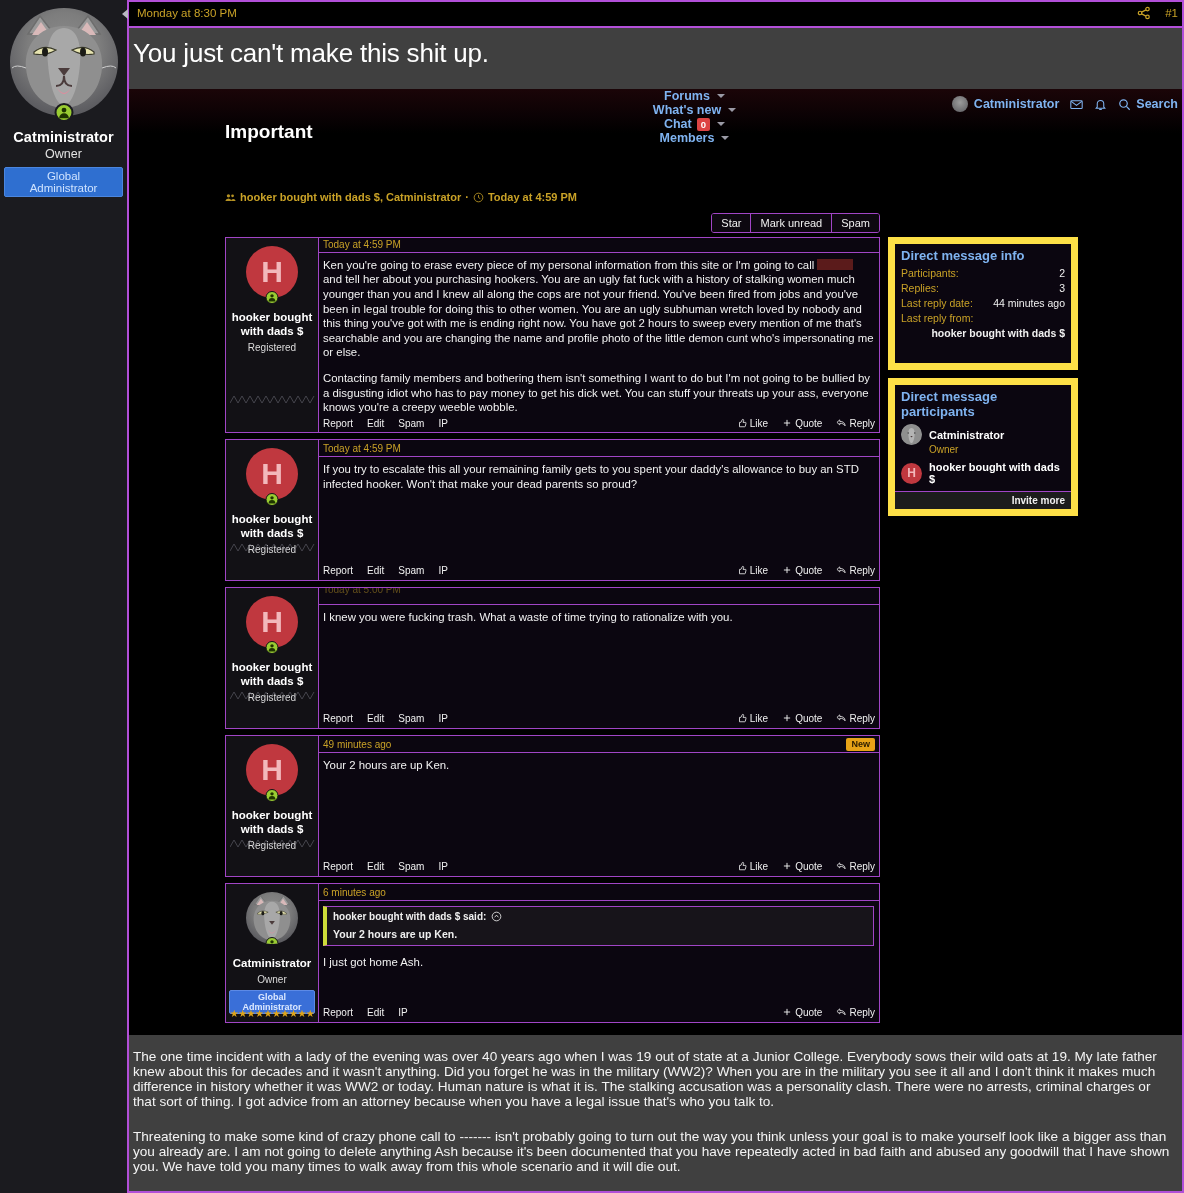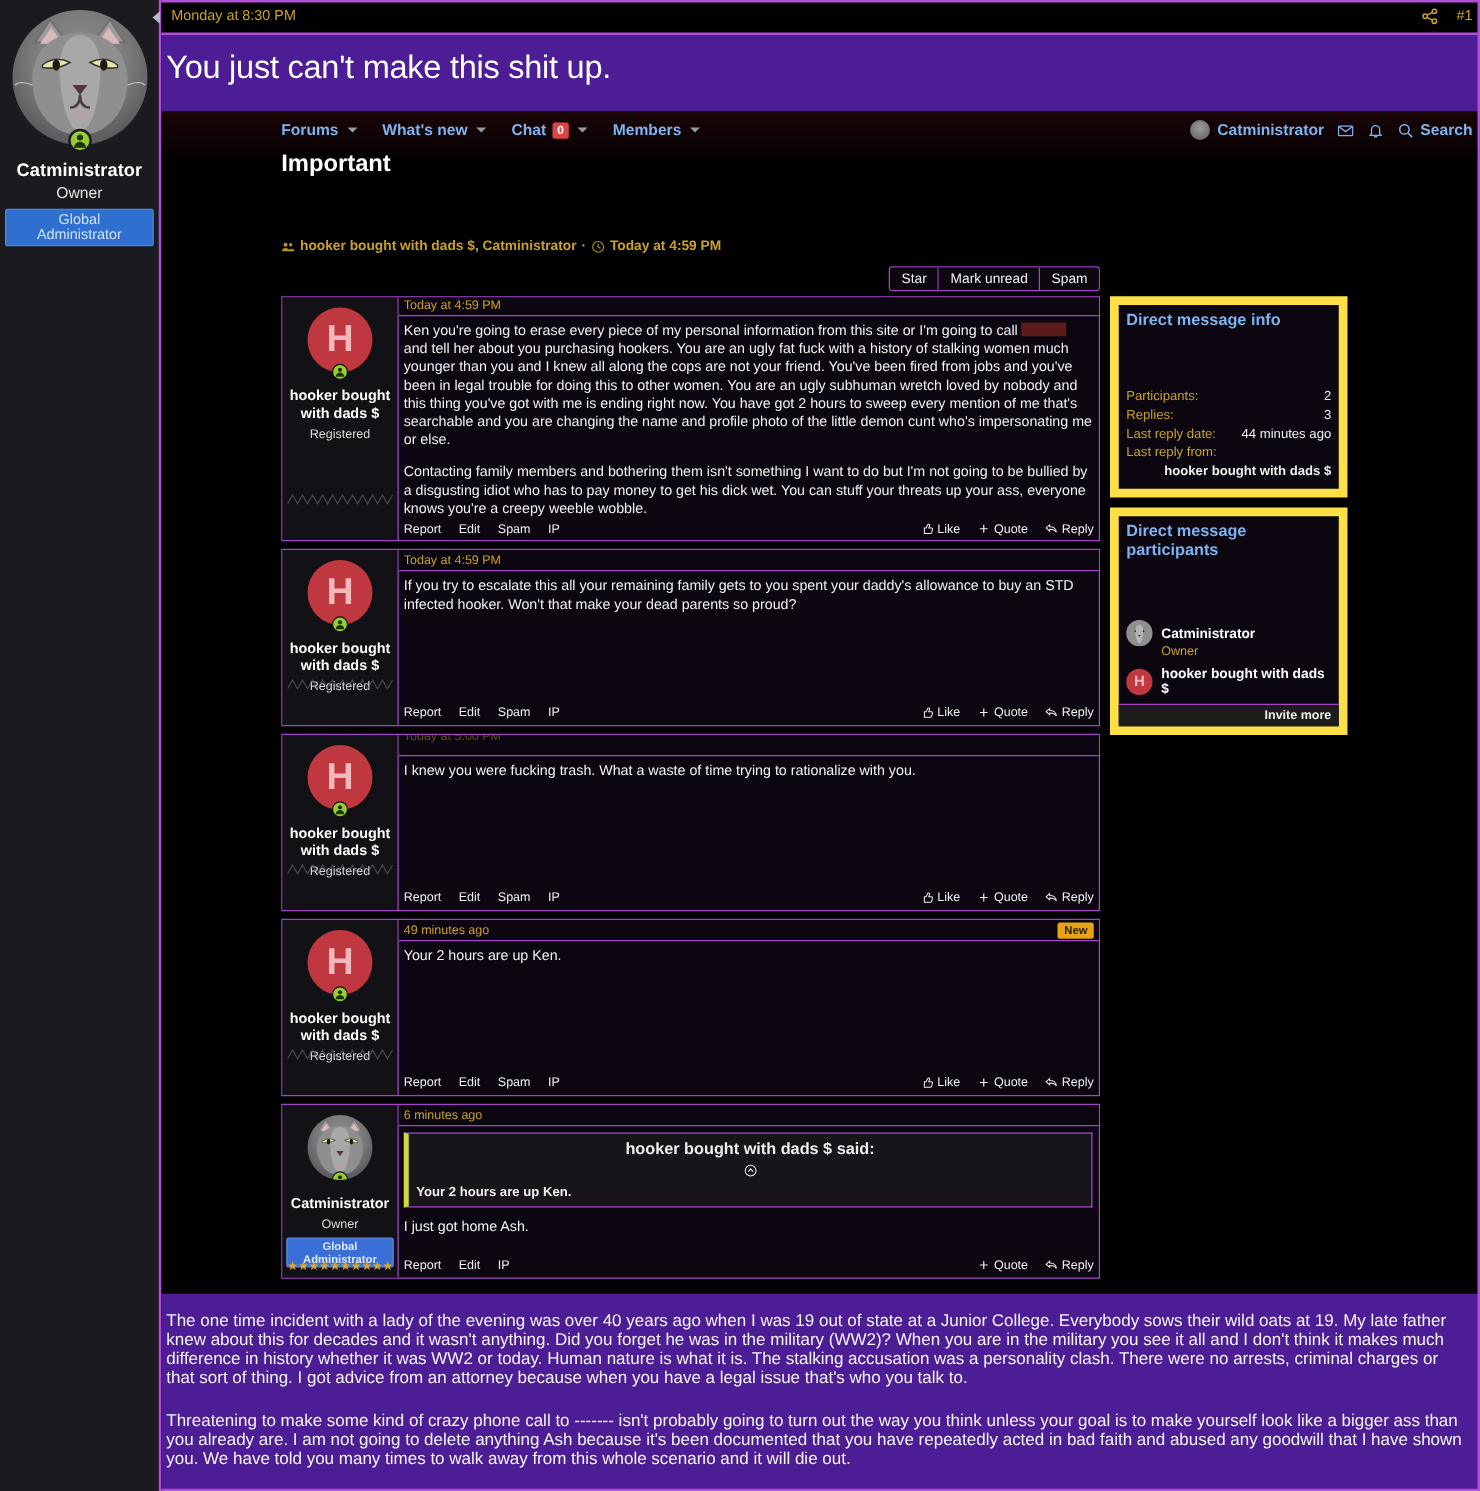--- a/index.html
+++ b/index.html
@@ -46,21 +46,21 @@
     border: 1px solid #4b86de; font-weight: 500;
   }
   .collapse-caret {
     position: absolute; right: -1px; top: 9px;
     width: 0; height: 0;
     border-top: 5px solid transparent; border-bottom: 5px solid transparent;
     border-right: 6px solid #b9b9c2;
   }
 
   
-  .main { flex: 1 1 auto; position: relative; background:#4c1d95; }
+  .main { flex: 1 1 auto; position: relative; background:#404040; }
 
   
   .topbar {
     height: 28px; border-bottom: 2px solid #b24fd8;
     display: flex; align-items: center;
     padding: 0 6px 0 8px; background: #000;
   }
   .topbar .ts { color: #c9a227; font-size: 11.5px; }
   .topbar .spacer { flex: 1 1 auto; }
   .topbar .share-ico { color: #c9a227; margin-right: 14px; display:flex; align-items:center;}
@@ -72,21 +72,21 @@
     padding: 10px 0 0 4px; letter-spacing: -.2px;
   }
 
   
   .embed { position: relative; margin-top: 20px; background:#000; padding-bottom: 6px; }
   .embed-glow { position:absolute; left:0; top:0; right:0; height: 44px;
      background: linear-gradient(to bottom,#1b0508 0%, #0b0204 60%, #000 100%); }
 
   .navbar {
     position: relative; height: 30px; display: flex; align-items: center;
-    padding-left: 96px; gap: 0px;
+    padding-left: 96px; gap: 0px; flex-direction: column;
   }
   .nav-item {
     display: flex; align-items: center; gap: 5px;
     color: #7fb3f0; font-size: 12.5px; font-weight: bold;
     margin-right: 20px; white-space: nowrap;
   }
   .nav-item .caret {
     width: 0; height: 0; border-left: 4px solid transparent; border-right: 4px solid transparent;
     border-top: 4px solid #9a9aa5; margin-left: 2px;
   }
@@ -188,40 +188,40 @@
   }
   .post-body { flex: 1 1 auto; padding: 5px 5px 0 4px; }
   .post-body p { margin: 0 0 11px 0; font-size: 11.4px; line-height: 14.6px; color: #f2f2f2; font-weight: 500; }
   .post-body p:last-child { margin-bottom: 0; }
   .redact { display: inline-block; width: 36px; height: 11px; background: #5b1b1b; vertical-align: -1px; }
 
   .quotebox {
     border: 1px solid #a145c6; border-left: 4px solid #cddc39;
     background: #17141a; padding: 4px 6px 5px; margin-bottom: 9px;
   }
-  .qb-head { font-size: 13px; font-weight: bold; color: #f0f0f0; display: flex; align-items: center; gap: 5px; flex-direction: column; }
+  .qb-head { font-size: 10px; font-weight: bold; color: #f0f0f0; display: flex; align-items: center; gap: 5px; }
   .qb-head .expand { display:inline-flex; align-items:center; }
   .qb-head .expand svg { width: 11px; height: 11px; }
   .qb-text { margin-top: 6px; font-size: 10.5px; font-weight: bold; color: #f0f0f0; }
 
   .post-foot {
     height: 20px; display: flex; align-items: center; padding: 0 4px 0 4px;
     font-size: 10px; color: #f0f0f0;
   }
   .post-foot .left { display: flex; gap: 14px; }
   .post-foot .sp { flex: 1 1 auto; }
   .post-foot .right { display: flex; gap: 14px; }
   .post-foot .right span, .post-foot .left span { cursor: pointer; white-space: nowrap; }
   .post-foot .right .ic { display:inline-flex; align-items:center; gap:3px; }
   .post-foot svg { width: 10px; height: 10px; }
 
   
   .block { border: 7px solid #fde047; background: #0b0610; margin-bottom: 8px; }
   .block-h { font-size: 13px; font-weight: bold; color: #7fb3f0; padding: 4px 6px 3px; }
-  .block-b { padding: 0 6px 6px; margin-top: 44px; }
+  .block-b { padding: 0 6px 22px; }
   .kv { display: flex; font-size: 10.5px; line-height: 15px; }
   .kv .k { color: #c9a227; flex: 1 1 auto; }
   .kv .v { color: #f0f0f0; text-align: right; white-space: nowrap; }
   .kv-full { font-size: 10.5px; color: #f0f0f0; text-align: right; line-height: 15px; font-weight: bold; }
   .plist-row { display: flex; align-items: center; gap: 7px; padding: 2px 0 0; }
   .plist-av { width: 21px; height: 21px; border-radius: 50%; flex: 0 0 21px; overflow:hidden; position:relative;
     background: radial-gradient(circle at 50% 40%, #9c9c9c, #5a5a5e); }
   .plist-av.h { background: #c0383f; color: #f2b8bb; font-size: 12px; font-weight: 600; display:flex; align-items:center; justify-content:center; }
   .plist-name { font-size: 11px; font-weight: bold; color: #fff; }
   .plist-sub { font-size: 10px; color: #c9a227; margin-left: 28px; margin-top: -1px; }

